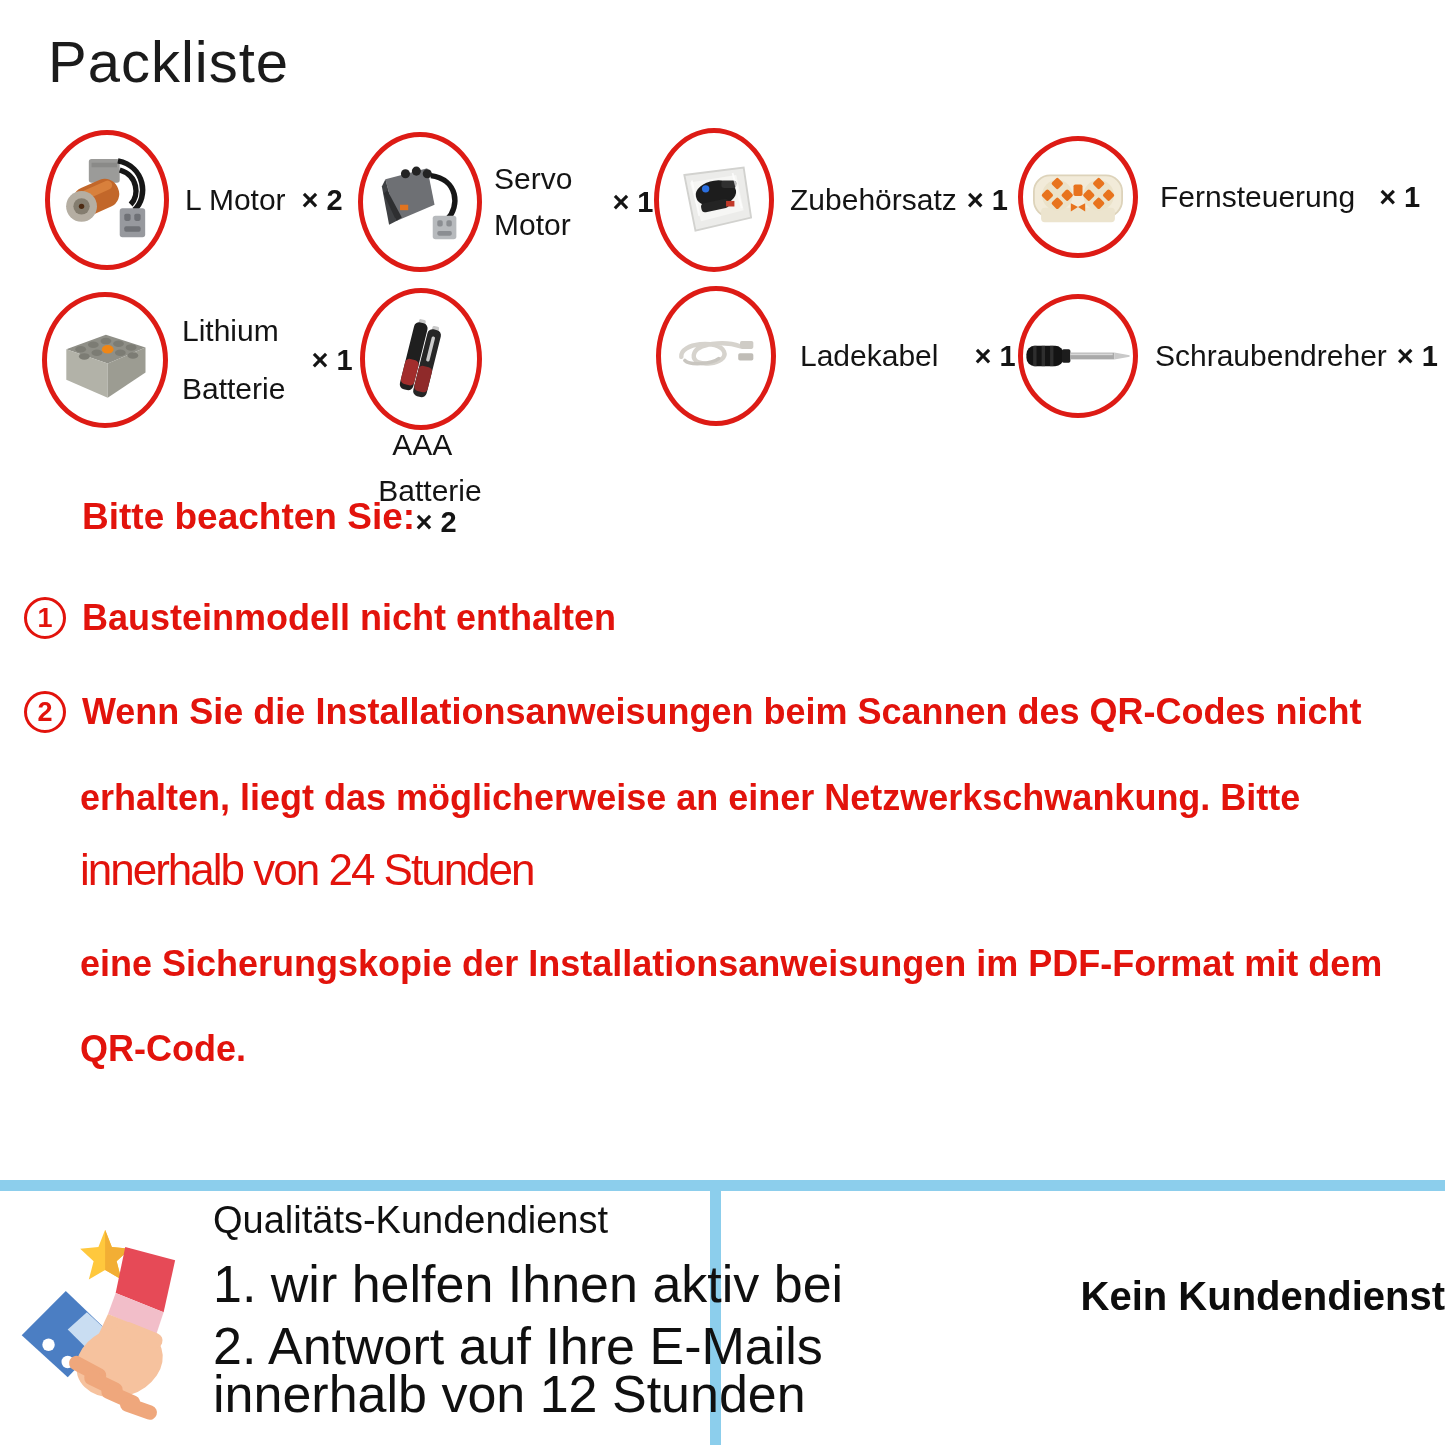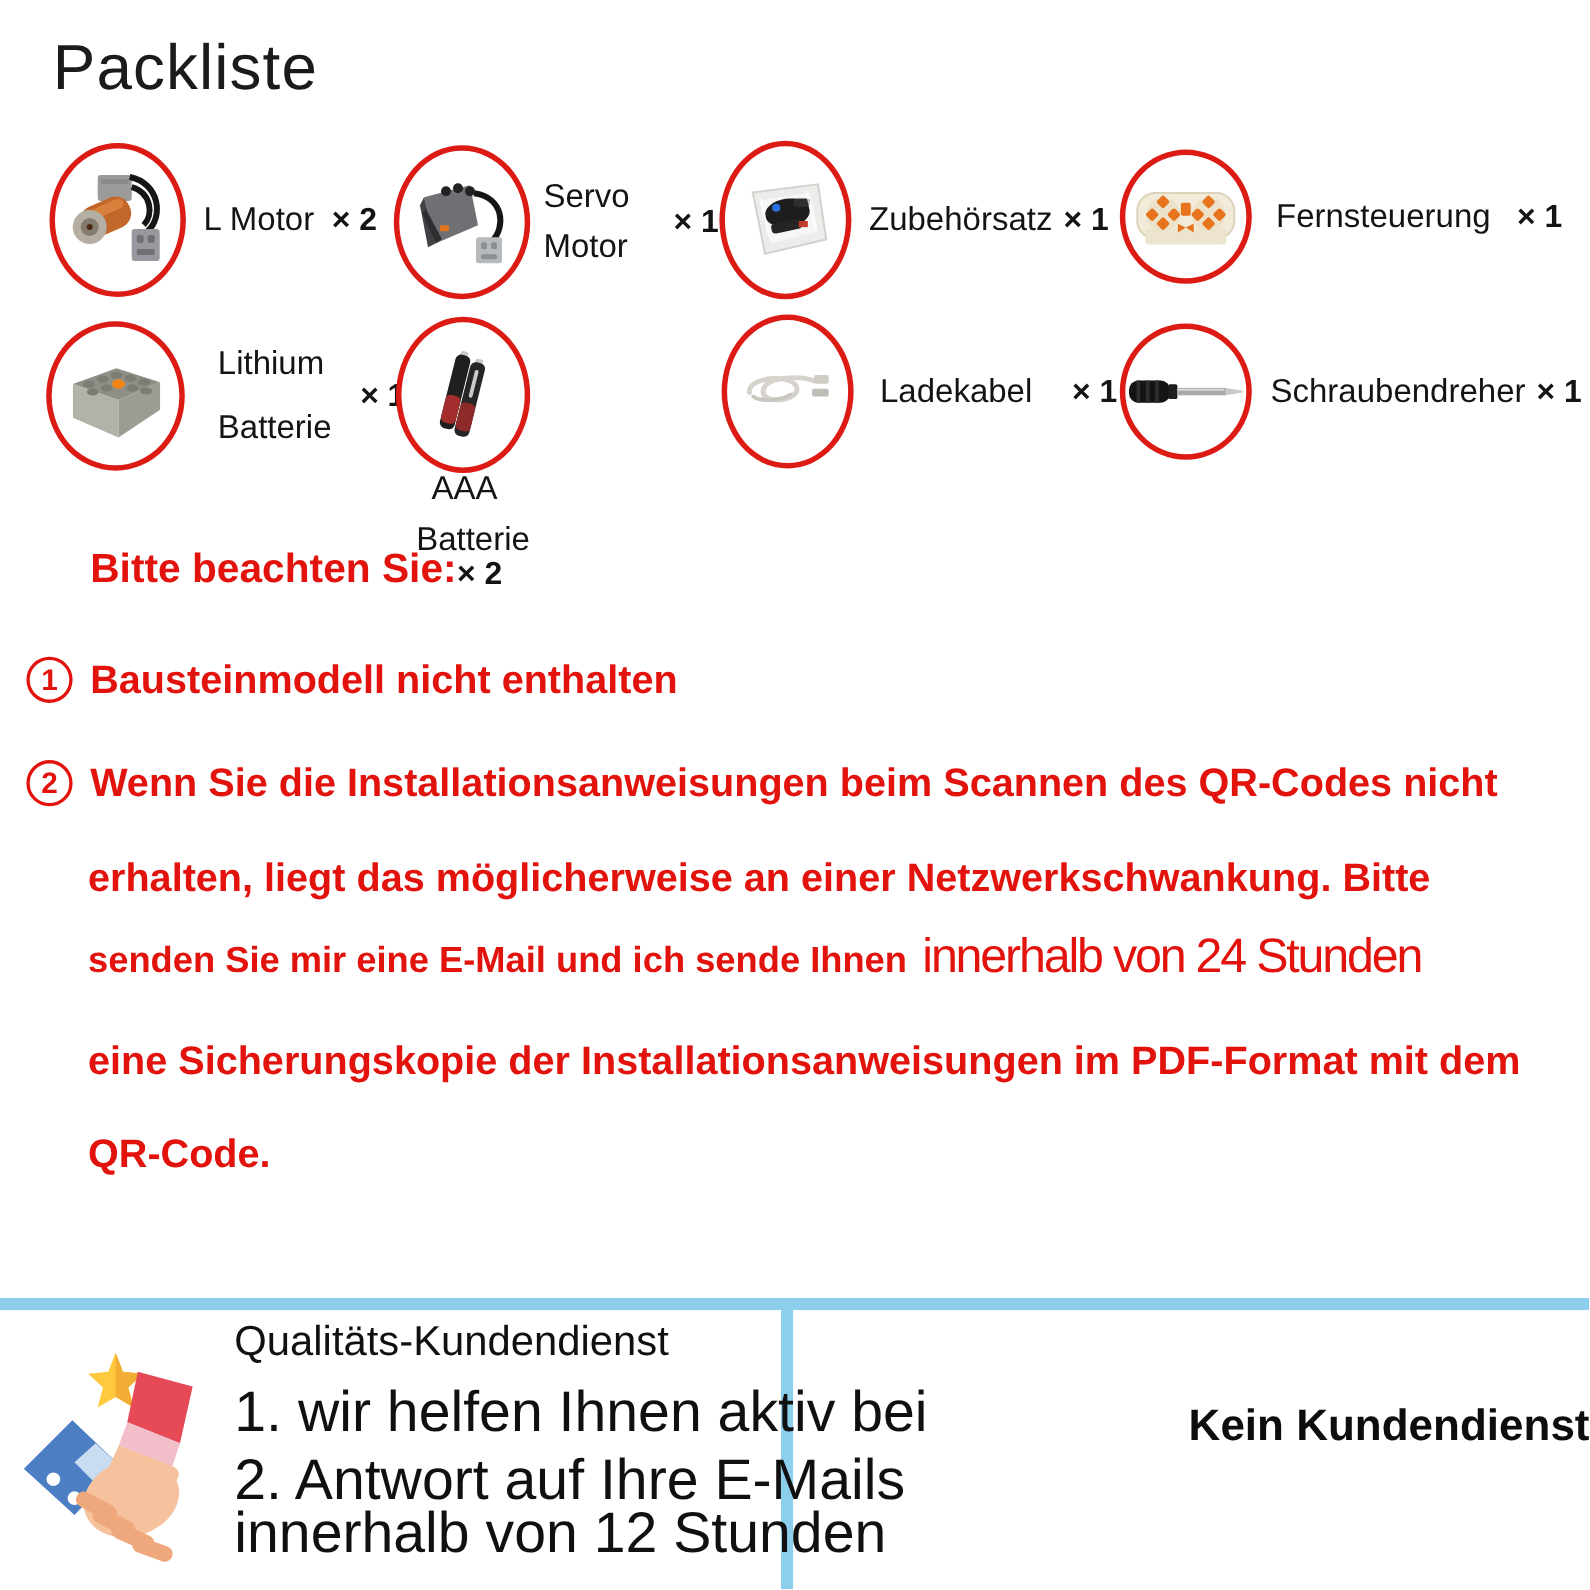--- a/index.html
+++ b/index.html
@@ -179,21 +179,21 @@
           <ellipse cx="70" cy="32" rx="6" ry="3.6"></ellipse>
           <ellipse cx="84" cy="36" rx="6" ry="3.6"></ellipse>
           <ellipse cx="32" cy="46" rx="6" ry="3.6"></ellipse>
           <ellipse cx="46" cy="42" rx="6" ry="3.6"></ellipse>
           <ellipse cx="72" cy="42" rx="6" ry="3.6"></ellipse>
           <ellipse cx="86" cy="45" rx="6" ry="3.6"></ellipse>
         </g>
         <ellipse cx="58" cy="38" rx="6.5" ry="4.8" fill="#ef8616"></ellipse>
       </svg>
     </div>
-    <div class="plabel" style="margin-left:30px;gap:28px;">
+    <div class="plabel" style="margin-left:14px;gap:28px;">
       <span>Lithium</span>
       <span class="optional">Batterie</span>
     </div>
     <div class="qty" style="margin-left:26px;">× 1</div>
   </div>
 
   <div class="pack-item" style="left:360px;top:288px;height:142px;flex-direction:column;">
     <div class="pack-circle" style="width:122px;height:142px;">
       <svg viewBox="0 0 100 110" width="86" height="98">
         <g transform="rotate(14 50 55)">
@@ -258,21 +258,20 @@
   </div>
 
   <div class="notice-line red" style="left:24px;top:691px;">
     <span class="numcircle">2</span>
     <span>Wenn Sie die Installationsanweisungen beim Scannen des QR-Codes nicht</span>
   </div>
 
   <div class="plainline red" style="top:777px;">erhalten, liegt das möglicherweise an einer Netzwerkschwankung. Bitte</div>
 
   <div class="line-mixed red" style="top:845px;">
-    <span class="sm">senden Sie mir eine E-Mail und ich sende Ihnen</span>
     <span class="em-big">innerhalb von 24 Stunden</span>
   </div>
 
   <div class="plainline red" style="top:943px;">eine Sicherungskopie der Installationsanweisungen im PDF-Format mit dem</div>
   <div class="plainline red" style="top:1028px;">QR-Code.</div>
 
   <div class="footer-bar"></div>
   <div class="footer-divider"></div>
 
   <div class="handshake-wrap">

